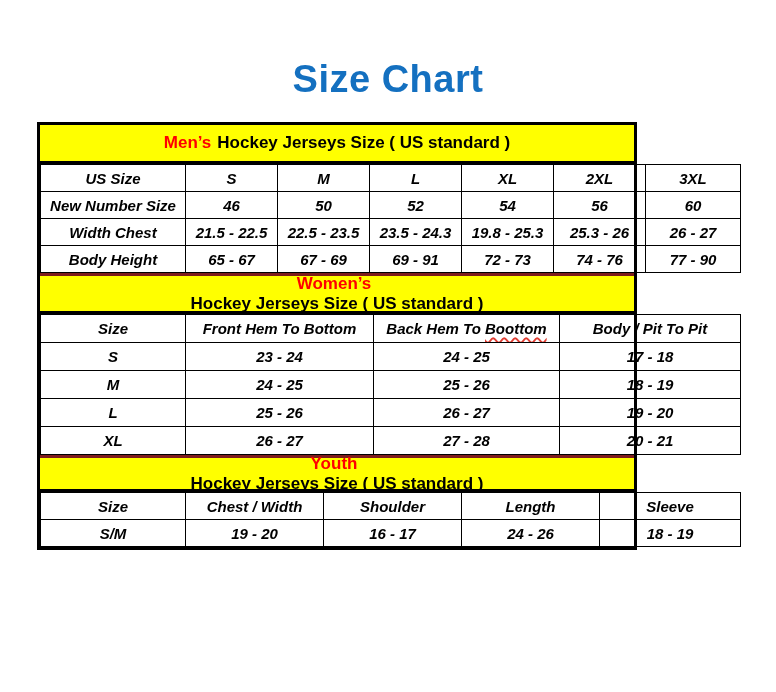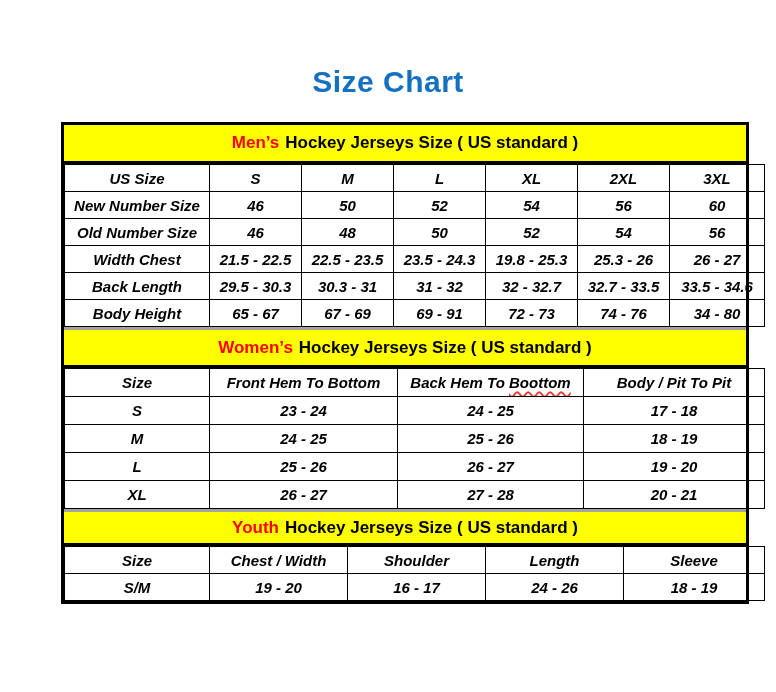--- a/index.html
+++ b/index.html
@@ -12,51 +12,50 @@
     overflow: hidden;
   }
   .page {
     position: relative;
     width: 776px;
     height: 692px;
     background: #ffffff;
   }
   .title {
     position: absolute;
-    top: 65px;
+    top: 58px;
     left: 0;
     width: 776px;
     text-align: center;
-    font-size: 30px;
+    font-size: 38px;
     font-weight: bold;
     color: #1470C0;
     margin: 0;
     letter-spacing: 0.5px;
   }
   .chart {
     position: absolute;
     left: 37px;
     top: 122px;
-    width: 688px;
+    width: 600px;
     box-sizing: border-box;
     border: 3px solid #000000;
     background: #ffffff;
-    margin-left: 24px;
   }
   .banner {
     background: #FFFF00;
     display: flex;
     align-items: center;
     justify-content: center;
     font-weight: bold;
     font-size: 17px;
     color: #000000;
     border-bottom: 3px solid #000000;
   }
-  .banner:not(:first-child) { border-top: 3px solid #a3a3a3; }
+  .banner:not(:first-child) { border-top: 3px solid #7f1d1d; flex-direction: column; }
   .banner .hl { color: #FF0000; margin-right: 6px; }
   table {
     width: 100%;
     border-collapse: collapse;
     table-layout: fixed;
     font-style: italic;
   }
   th, td {
     border: 1.5px solid #000000;
     text-align: center;
@@ -112,54 +111,36 @@
           <tr>
             <td>New Number Size</td>
             <td>46</td>
             <td>50</td>
             <td>52</td>
             <td>54</td>
             <td>56</td>
             <td>60</td>
           </tr>
           <tr>
-            <td>Old Number Size</td>
-            <td>46</td>
-            <td>48</td>
-            <td>50</td>
-            <td>52</td>
-            <td>54</td>
-            <td>56</td>
-          </tr>
-          <tr>
             <td>Width Chest</td>
             <td>21.5 - 22.5</td>
             <td>22.5 - 23.5</td>
             <td>23.5 - 24.3</td>
             <td>19.8 - 25.3</td>
             <td>25.3 - 26</td>
             <td>26 - 27</td>
           </tr>
           <tr>
-            <td>Back Length</td>
-            <td>29.5 - 30.3</td>
-            <td>30.3 - 31</td>
-            <td>31 - 32</td>
-            <td>32 - 32.7</td>
-            <td>32.7 - 33.5</td>
-            <td>33.5 - 34.6</td>
-          </tr>
-          <tr>
             <td>Body Height</td>
             <td>65 - 67</td>
             <td>67 - 69</td>
             <td>69 - 91</td>
             <td>72 - 73</td>
             <td>74 - 76</td>
-            <td>34 - 80</td>
+            <td>77 - 90</td>
           </tr>
         </tbody>
       </table>
       <div class="banner" style="height: 35px;">
         <span class="hl">Women’s</span>
         <span>Hockey Jerseys Size ( US standard )</span>
       </div>
       <table class="sec-womens">
         <colgroup>
           <col style="width: 145px;">

